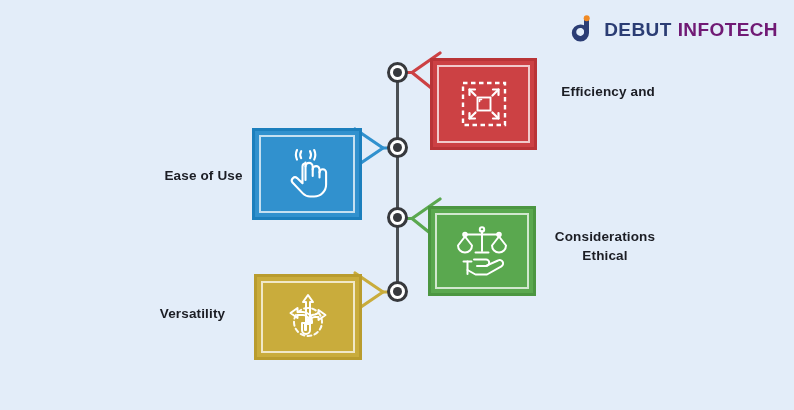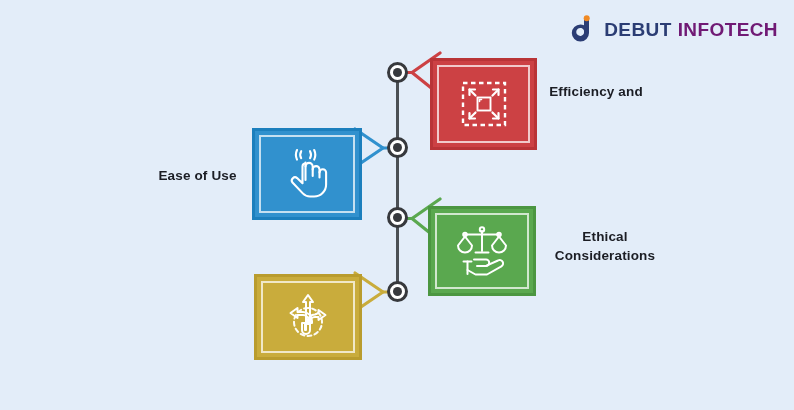--- a/index.html
+++ b/index.html
@@ -87,21 +87,21 @@
         <path d="M34.5 17.5 L40.5 11.5"></path>
           <path d="M35.0 11.5 L40.5 11.5 L40.5 17.0"></path>
         <path d="M17.5 34.5 L11.5 40.5"></path>
           <path d="M11.5 35.0 L11.5 40.5 L17.0 40.5"></path>
         <path d="M34.5 34.5 L40.5 40.5"></path>
           <path d="M40.5 35.0 L40.5 40.5 L35.0 40.5"></path>
       </g>
     </svg>
   </div>
 
-  <div class="label" style="left:537px;top:83px;width:118px;">
+  <div class="label" style="left:537px;top:83px;width:118px;text-align:right;">
     <div>Efficiency and</div>
   </div>
 
   <svg class="beak" style="left:352px;top:126px;" width="46" height="46" viewBox="0 0 46 46">
     <path d="M3 3 L31 22 L3 41" fill="none" stroke="#3191ce" stroke-width="3.2" stroke-linejoin="round" stroke-linecap="round"></path>
     <line x1="31" y1="22" x2="44" y2="22" stroke="#3191ce" stroke-width="3.2" stroke-linecap="round"></line>
   </svg>
 
   <div class="card" style="left:252px;top:128px;width:110px;height:92px;
        background:#3191ce;border-color:#1c7fbd;">
@@ -115,21 +115,21 @@
                  a12 12 0 0 1 -12 12 L30 50.5 a10 10 0 0 1 -7.2 -3.1 L12.5 36.5
                  a3.2 3.2 0 0 1 4.6 -4.4 L22.5 37.2 L22.5 20.5 a3.0 3.0 0 0 1 3.0 -3.0"></path>
         <path d="M17.0 13.6 a11.5 11.5 0 0 1 0 -9.6"></path>
         <path d="M21.2 12.2 a7.2 7.2 0 0 1 0 -7.0"></path>
         <path d="M34.2 13.6 a11.5 11.5 0 0 0 0 -9.6"></path>
         <path d="M30.0 12.2 a7.2 7.2 0 0 0 0 -7.0"></path>
       </g>
     </svg>
   </div>
 
-  <div class="label" style="left:140px;top:167px;width:115px;">
+  <div class="label" style="left:146px;top:167px;width:115px;">
     <div>Ease of Use</div>
   </div>
 
   <svg class="beak" style="left:396px;top:196px;" width="46" height="62" viewBox="0 0 46 62">
     <path d="M44 3 L16 22.5 L44 45" fill="none" stroke="#5aa84f" stroke-width="3.2" stroke-linejoin="round" stroke-linecap="round"></path>
     <line x1="16" y1="22.5" x2="2" y2="22.5" stroke="#5aa84f" stroke-width="3.2" stroke-linecap="round"></line>
   </svg>
 
   <div class="card" style="left:428px;top:206px;width:108px;height:90px;
        background:#5aa84f;border-color:#4b9641;">
@@ -146,22 +146,22 @@
         <path d="M21.5 28.5 L34.5 28.5"></path>
         <path d="M20 35.5 L32 35.5 a3.2 3.2 0 0 1 0 6.4 L23 41.9"></path>
         <path d="M32 41.9 L44 36.5 a3.4 3.4 0 0 1 3.4 5.9 L33 50.5 L21.5 50.5 L13.5 46.0"></path>
         <path d="M13.5 37.5 L13.5 50.0"></path>
         <path d="M9.5 37.5 L17.5 37.5"></path>
       </g>
     </svg>
   </div>
 
   <div class="label" style="left:541px;top:228px;width:128px;">
+    <div>Considerations</div>
     <div>Ethical</div>
-    <div>Considerations</div>
   </div>
 
   <svg class="beak" style="left:352px;top:270px;" width="46" height="46" viewBox="0 0 46 46">
     <path d="M3 3 L31 22 L3 41" fill="none" stroke="#c9ac3c" stroke-width="3.2" stroke-linejoin="round" stroke-linecap="round"></path>
     <line x1="31" y1="22" x2="44" y2="22" stroke="#c9ac3c" stroke-width="3.2" stroke-linecap="round"></line>
   </svg>
 
   <div class="card" style="left:254px;top:274px;width:108px;height:86px;
        background:#c9ac3c;border-color:#b99c2e;">
     <div class="card-inner"></div>
@@ -171,14 +171,17 @@
                  L24 40 L25 40 L25 12 L22 12 Z"></path>
         <path d="M16.5 18 L9.5 23 L16.5 28 L16.5 25 L22 25 a6 6 0 0 1 6 6
                  L28 33 L31 33 L31 31 a9 9 0 0 0 -9 -9 L16.5 22 Z"></path>
         <path d="M37.5 20 L44.5 25 L37.5 30 L37.5 27 L34 27 a5 5 0 0 0 -5 5
                  L29 34 L26.5 34 L26.5 32 a7.5 7.5 0 0 1 7.5 -7.5 L37.5 23 Z"></path>
         <path d="M27 18 a14 14 0 1 0 0 28 a14 14 0 0 0 0 -28" stroke-dasharray="4 3.2" opacity="0.95"></path>
       </g>
     </svg>
   </div>
 
+  <div class="label" style="left:135px;top:305px;width:115px;">
+    <div>Versatility</div>
+  </div>
 
 </div>
 
 </body></html>

